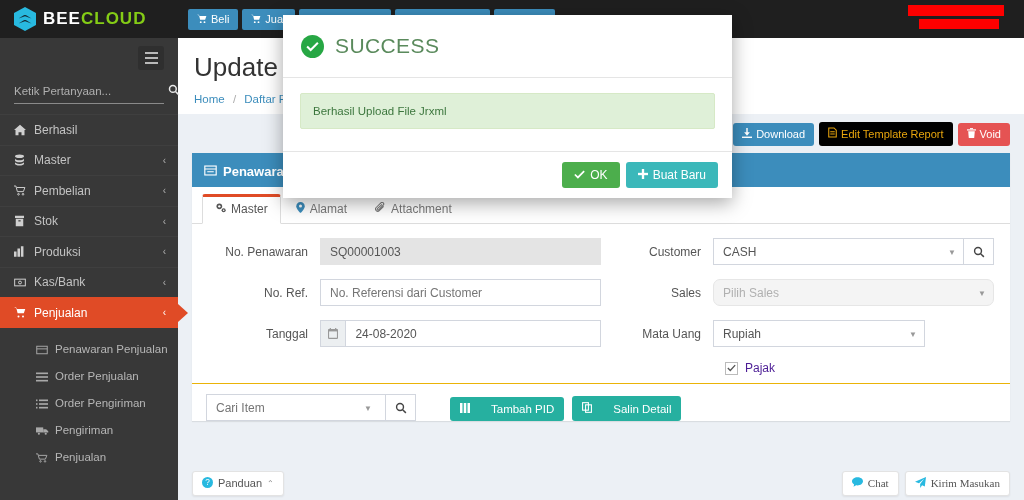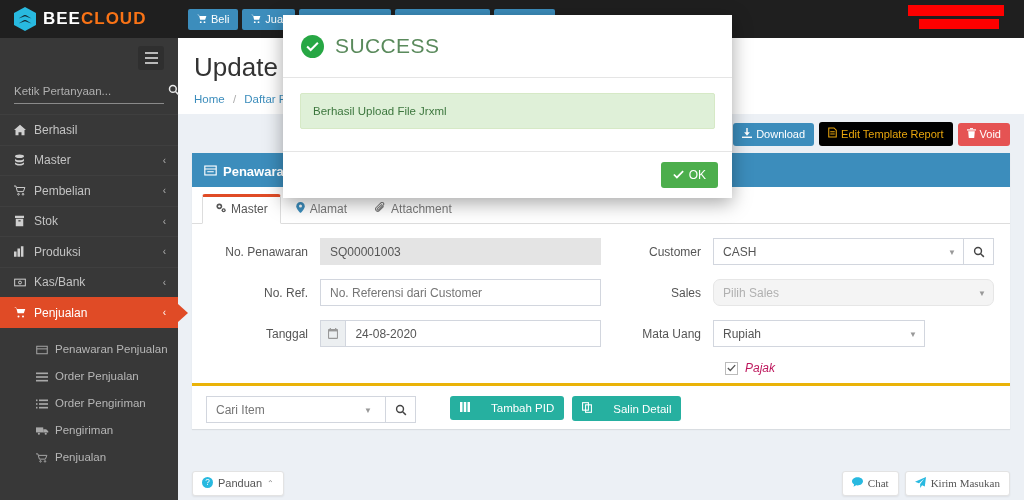--- a/index.html
+++ b/index.html
@@ -34,21 +34,21 @@
   }
   .logo-hex .chev:before, .logo-hex .chev:after {
     content: ""; position: absolute; left: 0; width: 13px; height: 4px;
     background: #14313d;
     clip-path: polygon(0 100%, 50% 0, 100% 100%, 50% 45%);
   }
   .logo-hex .chev:before { top: 2px; }
   .logo-hex .chev:after { top: 7px; }
   .brand-text { font-size: 17px; font-weight: bold; letter-spacing: 1px; }
   .brand-text .b1 { color: #ffffff; }
-  .brand-text .b2 { color: #f97316; }
+  .brand-text .b2 { color: #84cc16; }
 
   .navbtns { display: flex; align-items: center; gap: 4px; margin-left: 8px; }
   .navbtn {
     background: #3c8dbc; color: #fff; font-size: 11px;
     padding: 5px 9px; border: none; border-radius: 2px;
     display: flex; align-items: center; gap: 4px; white-space: nowrap;
     cursor: pointer; line-height: 1;
   }
   .navbtn svg { display:block; }
   .redact { position: absolute; background: #fe0000; }
@@ -177,25 +177,25 @@
     width: 28px; height: 27px; border: 1px solid #d2d6de; border-right: none;
     background: #eceff1; display: flex; align-items: center; justify-content: center;
     color: #999;
   }
   .checkrow { display: flex; align-items: center; gap: 7px; padding-left: 124px; }
   .chk {
     width: 13px; height: 13px; border: 1px solid #bbb; background: #fff;
     display: flex; align-items: center; justify-content: center; cursor: pointer;
   }
   .chk svg { display:block; }
-  .chklbl { font-size: 12px; color: #be185d; font-style: italic; }
+  .chklbl { font-size: 12px; color: #4c1d95; }
 
   .itembar {
-    border-top: 3px solid #eab308; padding: 10px 14px 6px 14px;
-    display: flex; align-items: flex-start; gap: 8px;
+    border-top: 1px solid #eab308; padding: 10px 14px 0 14px;
+    display: flex; align-items: flex-end; gap: 8px;
   }
   .searchgrp { display: flex; }
   .searchgrp .selwrap { width: 180px; }
   .gbtn {
     font-size: 11.5px; color: #fff; background: #26b0a0; border: none; border-radius: 3px;
     padding: 6px 10px; display: flex; align-items: center; gap: 21px; cursor: pointer;
   }
 
   
   .footer {
@@ -673,16 +673,23 @@
     <div class="modal-body">
       <div class="alert-success">Berhasil Upload File Jrxml</div>
     </div>
     <div class="modal-foot">
       <button class="mbtn green">
         <span><svg width="11" height="9" viewBox="0 0 13 10" fill="none" stroke="#fff" stroke-width="2">
               <path d="M1 5l3.6 3.5L12 1"></path>
             </svg></span>
         <span>OK</span>
       </button>
+      <button class="mbtn teal">
+        <span><svg width="10" height="10" viewBox="0 0 12 12" fill="#fff">
+              <rect x="4.6" y="0" width="2.8" height="12"></rect>
+              <rect x="0" y="4.6" width="12" height="2.8"></rect>
+            </svg></span>
+        <span>Buat Baru</span>
+      </button>
     </div>
   </div>
 
 </div>
 
 </body></html>

